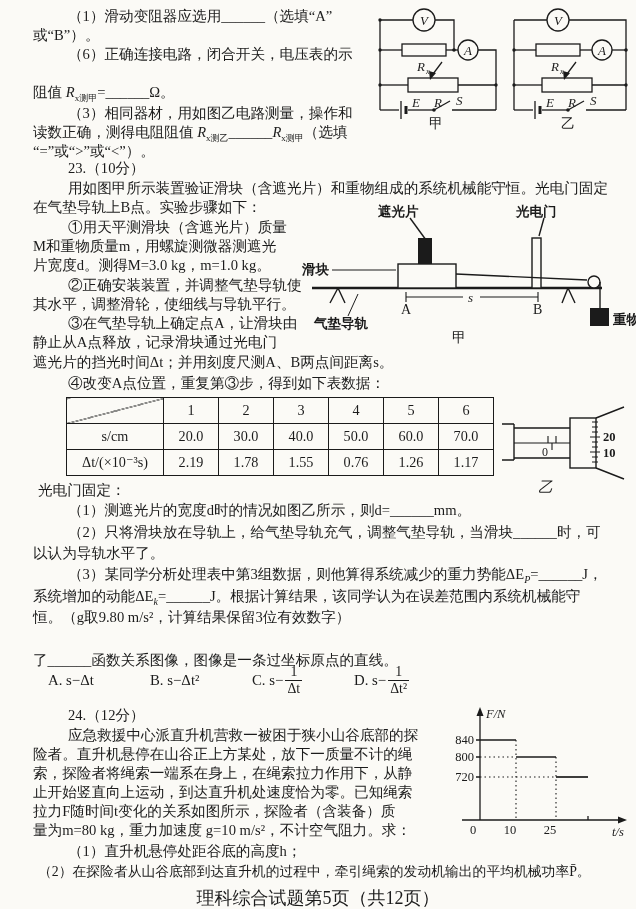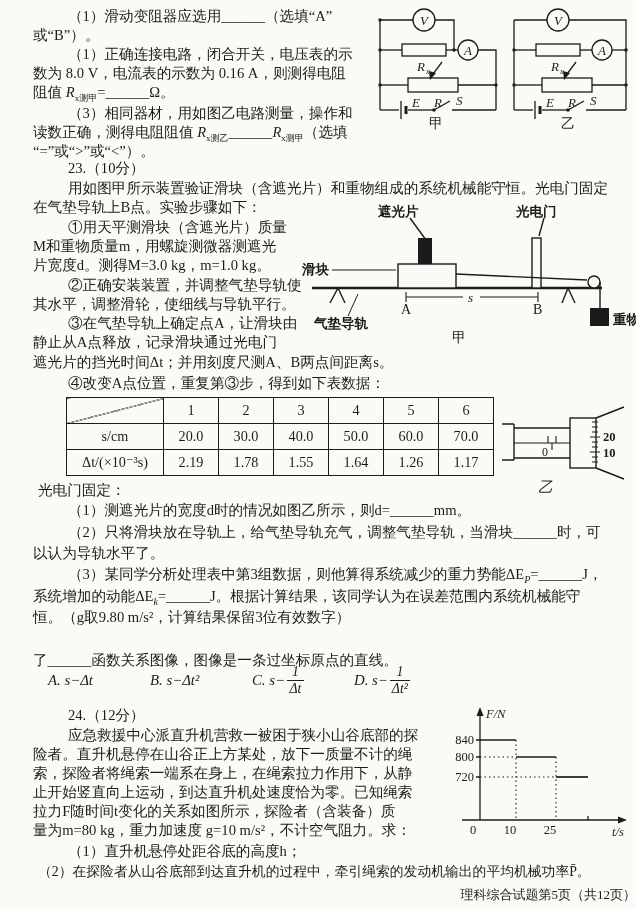--- a/index.html
+++ b/index.html
@@ -7,37 +7,36 @@
           font-family:"Liberation Serif","DejaVu Serif",serif;color:#1b1b1b;}
   .ln{position:absolute;white-space:nowrap;font-size:14.6px;line-height:1.1;}
   .ln i{font-style:italic;}
   sub.cs{font-size:9px;letter-spacing:0;text-align:right;}
   sub.vs{font-size:10px;font-style:italic;}
   .tbl{position:absolute;left:66px;top:397px;border-collapse:collapse;background:#fbfaf6;}
   .tbl td{border:1.5px solid #1b1b1b;text-align:center;font-size:14.2px;padding:0;height:25px;}
   .tbl td.c0{width:96px;margin-left:20px;}
   .tbl td.cn{width:54px;}
   .diag{background:linear-gradient(to bottom right,transparent 49.2%,#1b1b1b 49.2%,#1b1b1b 50.8%,transparent 50.8%);}
-  .choice{position:absolute;top:662px;height:36px;display:flex;align-items:center;font-size:14.8px;white-space:nowrap;font-style:italic;}
+  .choice{position:absolute;top:662px;height:36px;display:flex;align-items:center;font-size:14.8px;white-space:nowrap;}
   .frac{display:inline-block;text-align:center;vertical-align:middle;font-size:13.8px;margin-left:2px;}
   .frac .num{display:block;border-bottom:1.3px solid #1b1b1b;padding:0 5px;line-height:1.15;}
   .frac .den{display:block;line-height:1.15;padding:0 2px;}
   svg{position:absolute;overflow:visible;}
   svg text{fill:#1b1b1b;font-family:"Liberation Serif","DejaVu Serif",serif;}
-  .footer{position:absolute;left:0;top:886px;width:100%;text-align:right;font-size:13px;}
+  .footer{position:absolute;left:0;top:886px;width:100%;text-align:center;font-size:18px;}
 </style>
 </head>
 <body>
 
 <div id="canvas">
 
   <div class="ln" style="left:68px;top:8px">（1）滑动变阻器应选用______（选填“A”</div>
   <div class="ln" style="left:33px;top:27px">或“B”）。</div>
-  <div class="ln" style="left:68px;top:46px">（1）正确连接电路，闭合开关，电压表的示</div>
-  <div class="ln" style="left:33px;top:65px">数为 8.0 V，电流表的示数为 0.16 A，则测得电阻</div>
+  <div class="ln" style="left:68px;top:46px">（6）正确连接电路，闭合开关，电压表的示</div>
   <div class="ln" style="left:33px;top:84px">
     <span>阻值 </span><i>R</i><sub class="cs">x测甲</sub><span>=______Ω。</span>
   </div>
   <div class="ln" style="left:68px;top:105px">（3）相同器材，用如图乙电路测量，操作和</div>
   <div class="ln" style="left:33px;top:124px">
     <span>读数正确，测得电阻阻值 </span><i>R</i><sub class="cs">x测乙</sub><span>______</span><i>R</i><sub class="cs">x测甲</sub><span>（选填</span>
   </div>
   <div class="ln" style="left:33px;top:143px">“=”或“&gt;”或“&lt;”）。</div>
 
   <svg style="left:372px;top:4px" width="132" height="126" viewBox="0 0 132 126">
@@ -178,21 +177,21 @@
       <td class="cn">40.0</td>
       <td class="cn">50.0</td>
       <td class="cn">60.0</td>
       <td class="cn">70.0</td>
     </tr>
     <tr>
       <td class="c0">Δt/(×10⁻³s)</td>
       <td class="cn">2.19</td>
       <td class="cn">1.78</td>
       <td class="cn">1.55</td>
-      <td class="cn">1.64</td>
+      <td class="cn">0.76</td>
       <td class="cn">1.26</td>
       <td class="cn">1.17</td>
     </tr>
   </tbody>
     </table>
 
   <svg style="left:500px;top:394px" width="130" height="102" viewBox="0 0 130 102">
     <g stroke="#1b1b1b" stroke-width="1.4" fill="none">
       <path d="M14,30 V66 M14,30 H2 M14,66 H2"></path>
       <path d="M14,34 H70 M14,64 H70"></path>

